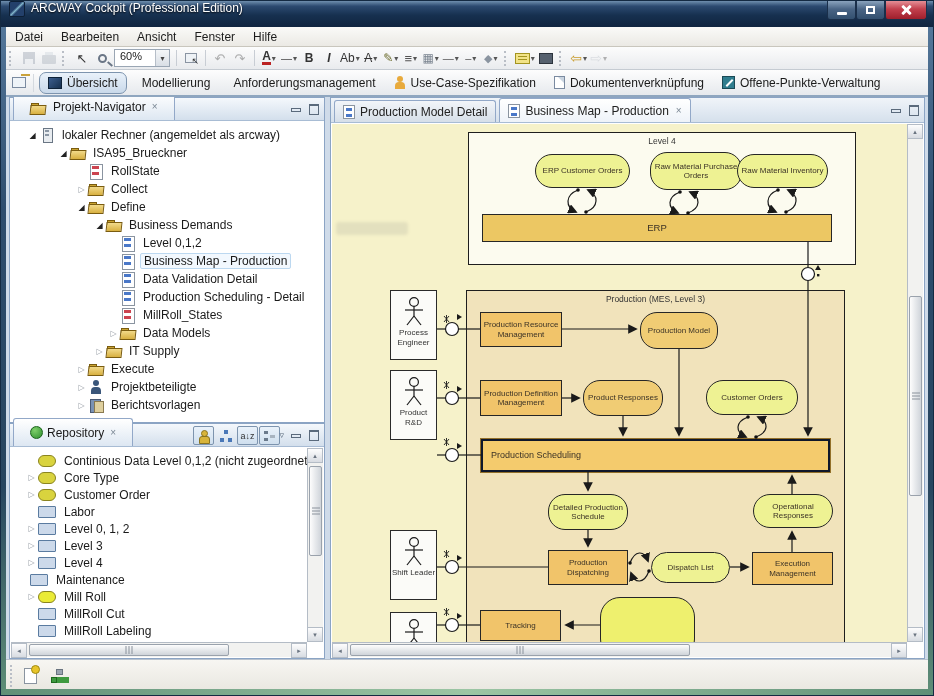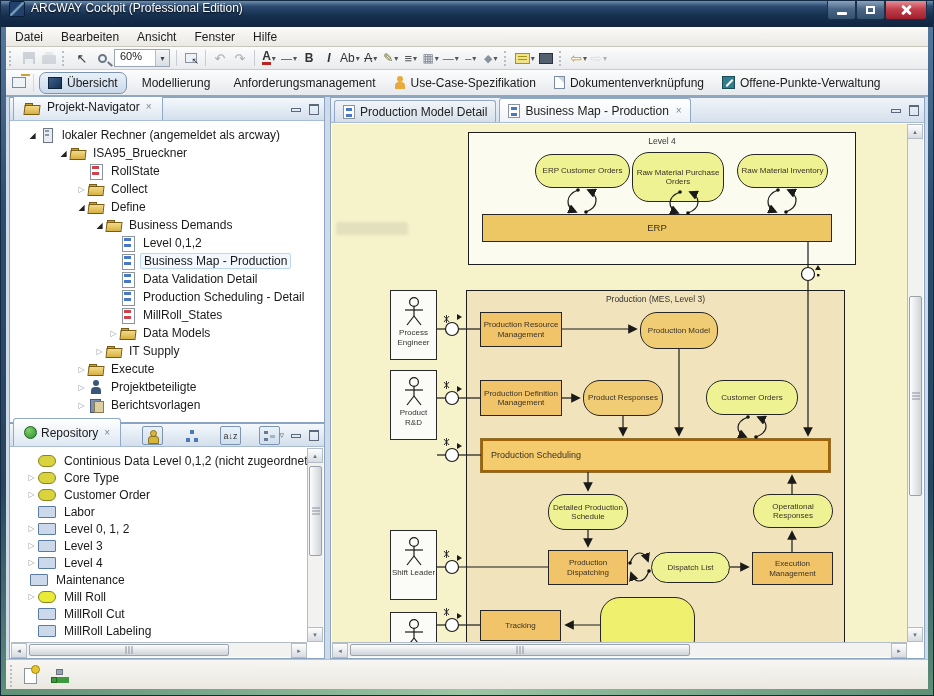--- a/index.html
+++ b/index.html
@@ -82,29 +82,29 @@
   .pico-usecase:before { content:""; position:absolute; left:3px; top:0; width:6px; height:6px; border-radius:50%; background:#e8aa3c; }
   .pico-usecase:after { content:""; position:absolute; left:1px; top:6px; width:10px; height:7px; border-radius:4px 4px 0 0; background:#e8aa3c; }
   .pico-doc { width:11px; height:13px; background:#fff; border:1px solid #7a8aa0; position:relative;}
   .pico-doc:after { content:""; position:absolute; right:0; top:0; border:3px solid #c9d4e0; border-left-color:transparent; border-bottom-color:transparent; }
   .pico-offene { width:13px; height:13px; background:#2f7d8e; border:1px solid #1a4a56; position:relative; }
   .pico-offene:after { content:""; position:absolute; left:2px; top:5px; width:9px; height:2px; background:#fff; transform:rotate(-45deg); }
   
   .panel { position:absolute; border:1px solid #8ba4c4; background:#fff; }
   .panel-head { height:23px; background:linear-gradient(180deg,#f4f8fc,#d3dfec); border-bottom:1px solid #a8bcd4;
      display:flex; align-items:flex-end; position:relative; }
-  .vtab { display:inline-flex; align-items:center; gap:4px; height:28px; margin-left:3px; padding:0 10px;
+  .vtab { display:inline-flex; align-items:center; gap:4px; height:28px; margin-left:3px; padding:0 16px;
      background:linear-gradient(180deg,#ffffff,#dde7f2); border:1px solid #92a8c8; border-bottom:none;
      border-radius:3px 3px 0 0; font-size:12px; color:#1a1a1a; }
   .tab-close { font-size:10px; color:#7a8794; padding-left:2px; }
   .head-btns { position:absolute; right:4px; top:5px; display:flex; gap:5px; align-items:center; }
   .mini-btn { width:13px; height:11px; position:relative; }
   .mini-btn.minimize:after { content:""; position:absolute; left:2px; bottom:2px; width:8px; height:2px; border:1px solid #5a6a7c; }
   .mini-btn.maximize:after { content:""; position:absolute; left:2px; top:1px; width:8px; height:8px; border:1px solid #5a6a7c; border-top-width:2px; }
-  .repo-tools { position:absolute; right:44px; top:2px; display:flex; gap:18px; }
+  .repo-tools { position:absolute; right:44px; top:2px; display:flex; gap:1px; }
   .rtool { width:21px; height:19px; border-radius:2px; display:flex; align-items:center; justify-content:center; }
   .rtool.pressed { border:1px solid #7d94ae; background:linear-gradient(180deg,#eaf2fa,#cfdfee); }
   .rico-actor { width:9px; height:12px; position:relative; }
   .rico-actor:before { content:""; position:absolute; left:2px; top:0; width:5px; height:5px; border-radius:50%; background:#d8b43a; border:1px solid #8a7420;}
   .rico-actor:after { content:""; position:absolute; left:0; top:6px; width:9px; height:6px; border-radius:3px 3px 0 0; background:#d8b43a; border:1px solid #8a7420;}
   .rico-net { width:12px; height:12px; position:relative; }
   .rico-net:before { content:""; position:absolute; left:4px; top:0; width:4px; height:4px; background:#4a78b8; }
   .rico-net:after { content:""; position:absolute; left:0; bottom:0; width:4px; height:4px; background:#4a78b8; box-shadow:8px 0 0 #4a78b8; }
   .rico-sort { font-size:9px; color:#333; }
   .rico-tree { width:12px; height:12px; position:relative; }
@@ -156,21 +156,21 @@
   .eicon:after { content:""; position:absolute; left:2px; top:2px; width:6px; height:3px; background:#4a78c8; box-shadow:0 6px 0 #4a78c8; }
   .canvas { position:absolute; left:1px; top:26px; width:575px; height:520px; background:#f6f2ca; overflow:hidden; }
   .dnode { position:absolute; border:1px solid #262626; display:flex; align-items:center; justify-content:center;
      text-align:center; font-size:8px; line-height:1.15; color:#3b3226; padding:1px 2px; }
   .dcontainer { position:absolute; border:1.5px solid #1e1e1e; }
   .dc-label { position:absolute; top:3px; left:0; right:0; text-align:center; font-size:8.5px; color:#333; }
   .dbox { background:#f1c46a; }
   .dstore { background:#eef293; border-radius:17px; }
   .dstore.orange { background:#f0cc74; }
   .dbar { background:#ecc763; font-size:9.5px; }
-  .dps { background:#f4cb6d; border:2px solid #a16207; box-shadow:0 0 0 1px #93702a;
+  .dps { background:#f4cb6d; border:2px solid #0f172a; box-shadow:0 0 0 1px #93702a;
      justify-content:flex-start; padding-left:8px; font-size:9px; }
   .actor { position:absolute; width:47px; background:#fbfbf8; border:1px solid #2a2a2a; display:flex;
      flex-direction:column; align-items:center; font-size:8px; color:#333; padding-top:5px; }
   .actor .alabel { text-align:center; line-height:1.2; margin-top:2px; }
   .overlay { position:absolute; left:0; top:0; pointer-events:none; }
   .watermark { position:absolute; left:4px; top:98px; width:72px; height:13px; background:#777; opacity:.14;
      border-radius:3px; filter:blur(1.5px); }
   .bigyellow { position:absolute; left:268px; top:473px; width:95px; height:62px; background:#eef06e;
      border:1px solid #262626; border-radius:20px; }
   
@@ -565,21 +565,21 @@
 
     <div class="canvas">
       <div class="watermark"></div>
 
       <div class="dcontainer" style="left:136px;top:8px;width:388px;height:133px;background:#fcfbef">
         <span class="dc-label">Level 4</span>
       </div>
       <div class="dnode dstore" style="left:203px;top:30px;width:95px;height:34px">
           <span>ERP Customer Orders</span>
         </div>
-      <div class="dnode dstore" style="left:300px;top:28px;width:92px;height:50px">
+      <div class="dnode dstore" style="left:318px;top:28px;width:92px;height:38px">
           <span>Raw Material Purchase Orders</span>
         </div>
       <div class="dnode dstore" style="left:405px;top:30px;width:91px;height:34px">
           <span>Raw Material Inventory</span>
         </div>
       <div class="dnode dbar" style="left:150px;top:90px;width:350px;height:28px">
           <span>ERP</span>
         </div>
 
       <div class="dcontainer" style="left:134px;top:166px;width:379px;height:362px;background:#f1e3bb">

